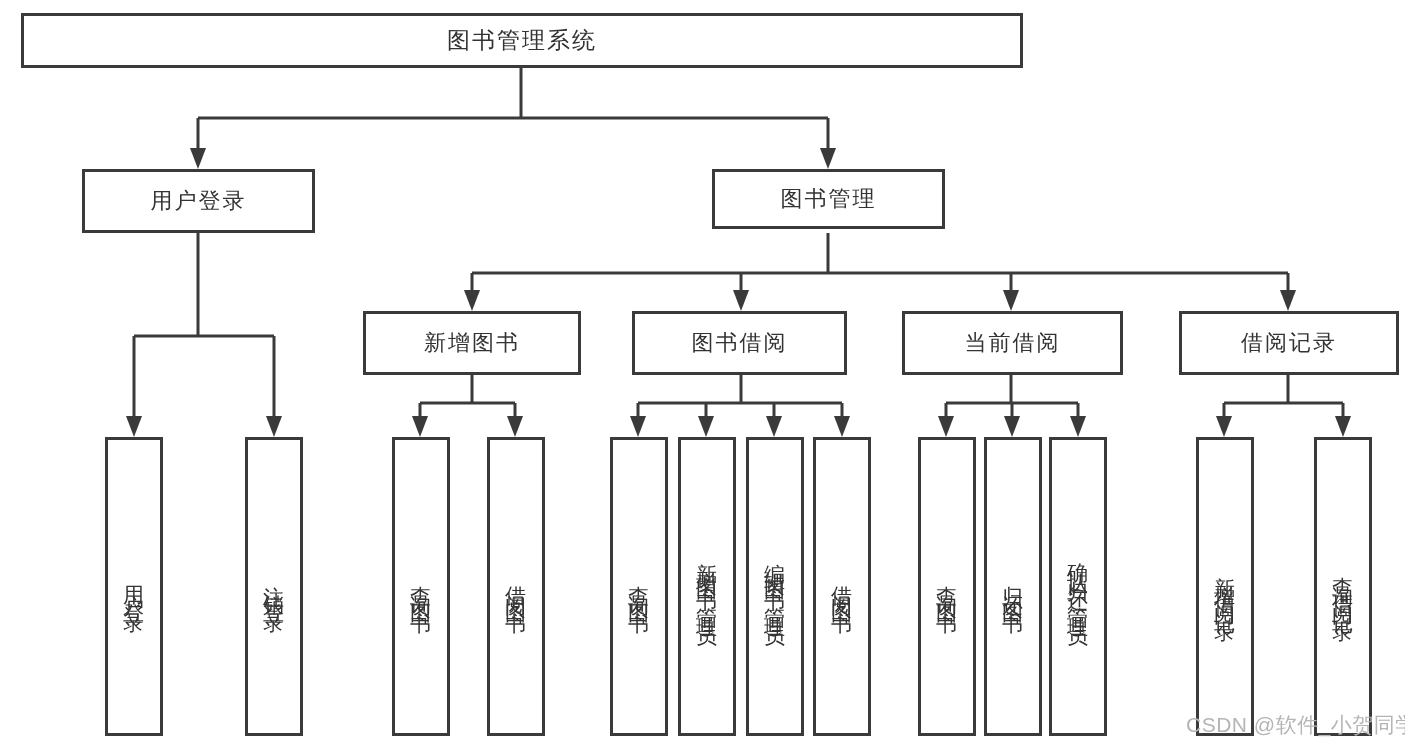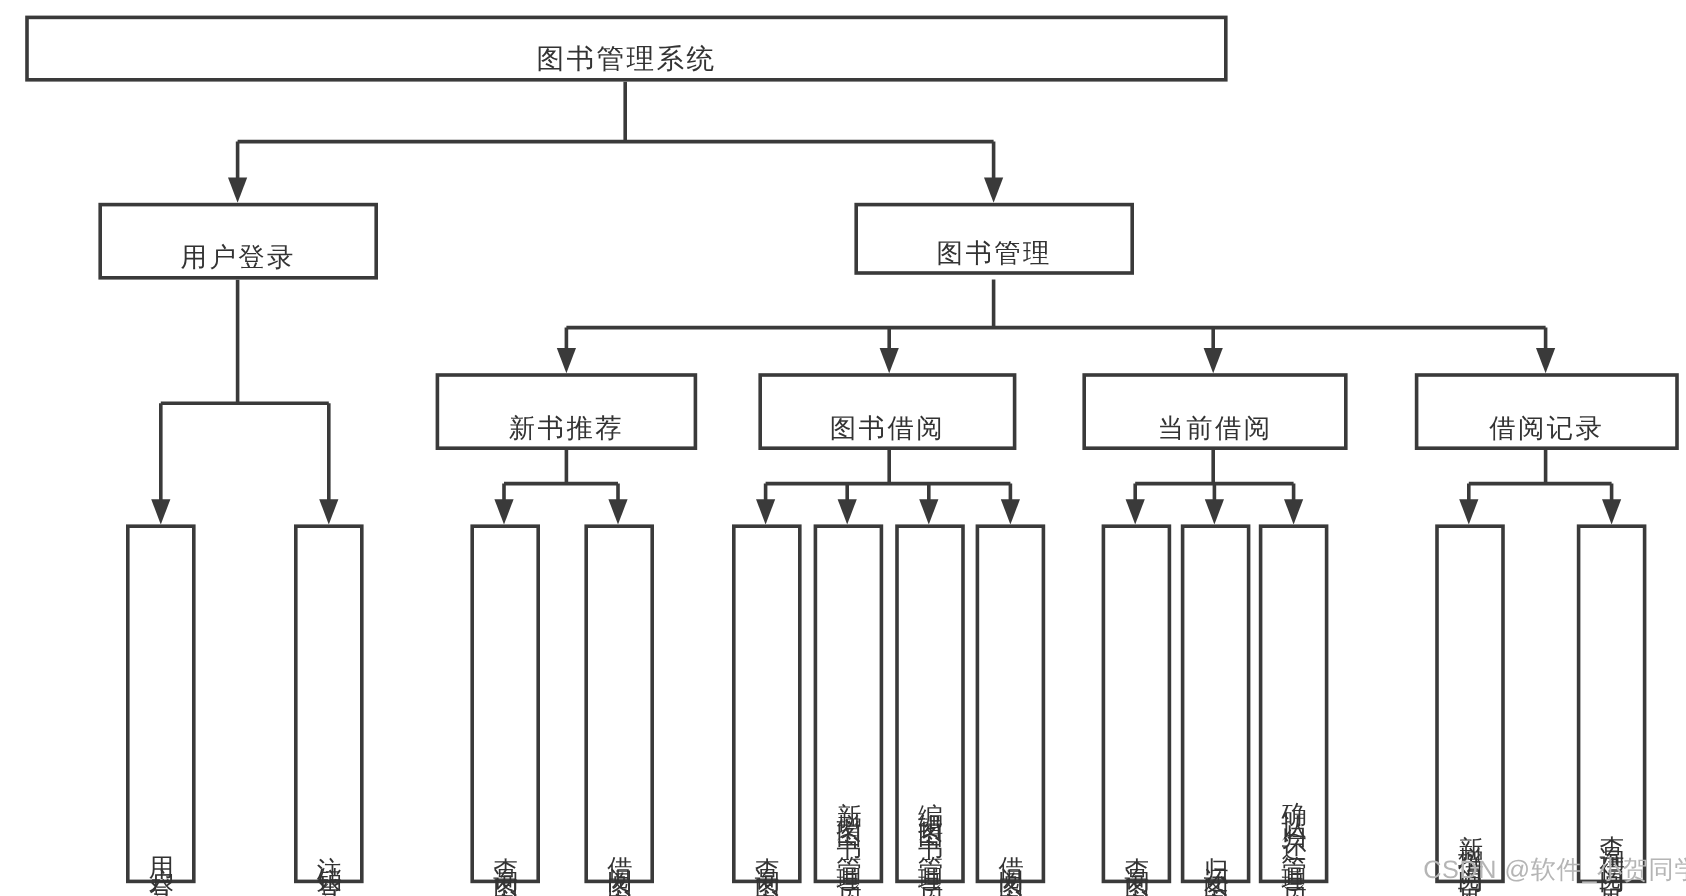--- a/index.html
+++ b/index.html
@@ -3,21 +3,21 @@
 <meta charset="utf-8">
 <style>
   html,body{margin:0;padding:0;background:#ffffff;}
   .stage{
     position:relative;width:1405px;height:747px;background:#ffffff;
     font-family:"Liberation Sans","DejaVu Sans",sans-serif;color:#333333;overflow:hidden;
   }
   .connectors{position:absolute;left:0;top:0;}
   .box{
     position:absolute;box-sizing:border-box;border:3px solid #3a3a3a;background:#ffffff;
-    display:flex;align-items:flex-end;justify-content:center;
+    display:flex;align-items:center;justify-content:center;
   }
   .hlabel{font-size:22px;letter-spacing:2px;color:#333333;white-space:nowrap;}
   .root .hlabel{font-size:23px;}
   .leaf .vlabel{
     writing-mode:vertical-rl;text-orientation:mixed;
     font-size:21px;letter-spacing:9px;color:#333333;line-height:1;
   }
   .watermark{
     position:absolute;left:1186px;top:711px;z-index:5;
     font-size:21px;letter-spacing:0.5px;color:#b5b5b5;white-space:nowrap;
@@ -67,21 +67,21 @@
   </div>
 
   <div class="box" style="left:82px;top:169px;width:233px;height:64px">
     <span class="hlabel">用户登录</span>
   </div>
   <div class="box" style="left:712px;top:169px;width:233px;height:60px">
     <span class="hlabel">图书管理</span>
   </div>
 
   <div class="box" style="left:363px;top:311px;width:218px;height:64px">
-    <span class="hlabel">新书推荐</span>
+    <span class="hlabel">新增图书</span>
   </div>
   <div class="box" style="left:902px;top:311px;width:221px;height:64px">
     <span class="hlabel">当前借阅</span>
   </div>
   <div class="box" style="left:632px;top:311px;width:215px;height:64px">
     <span class="hlabel">图书借阅</span>
   </div>
   <div class="box" style="left:1179px;top:311px;width:220px;height:64px">
     <span class="hlabel">借阅记录</span>
   </div>

